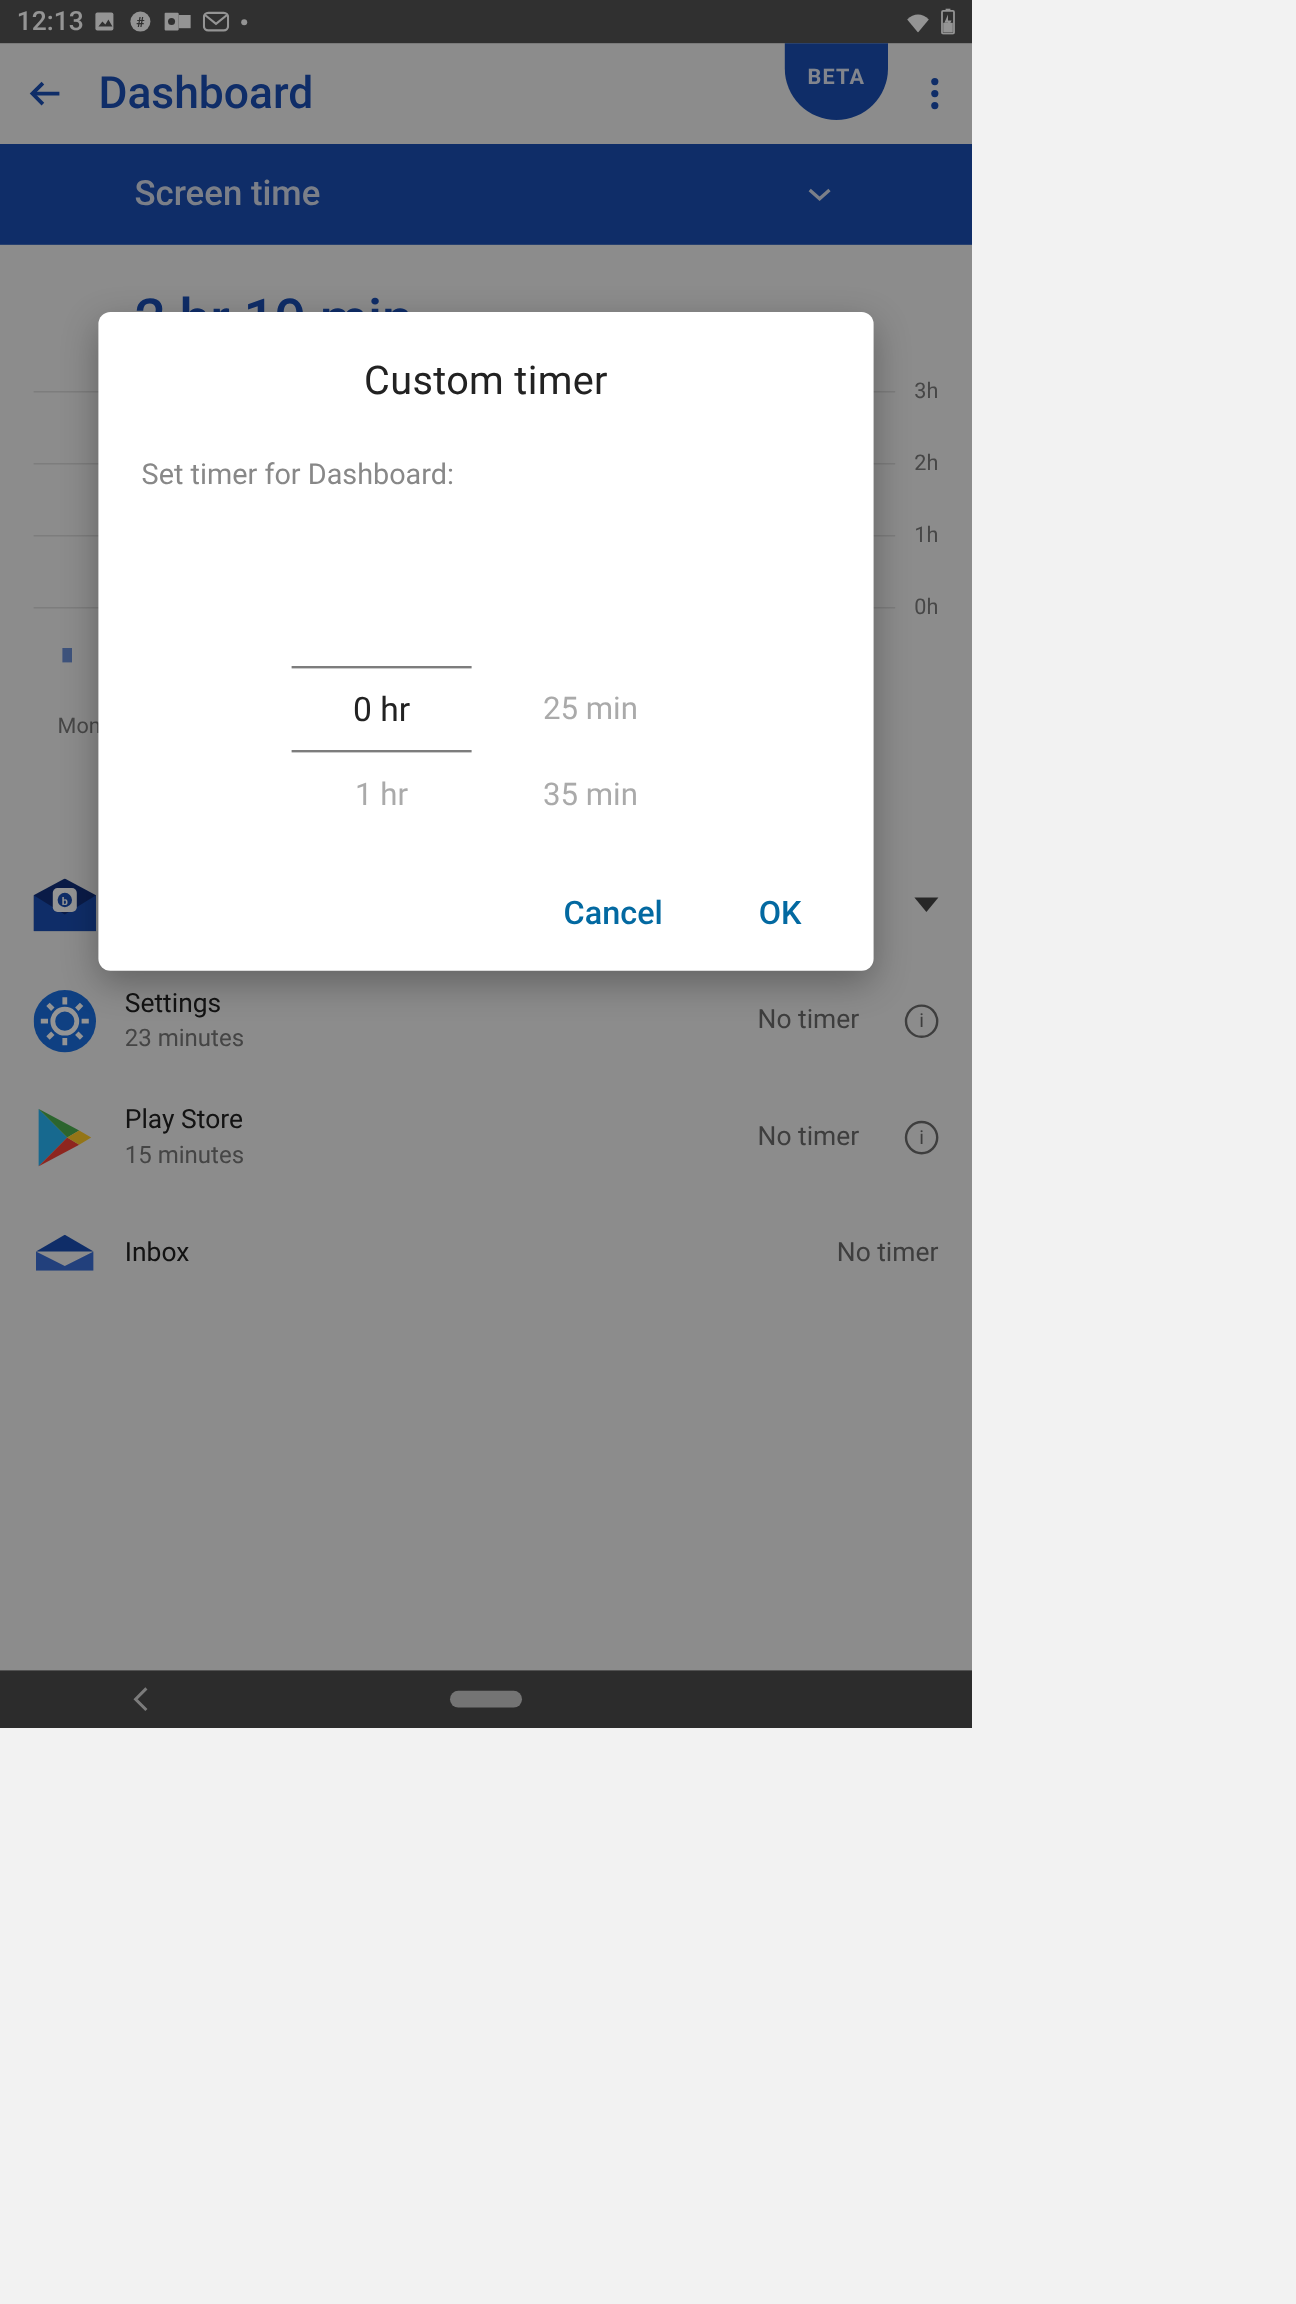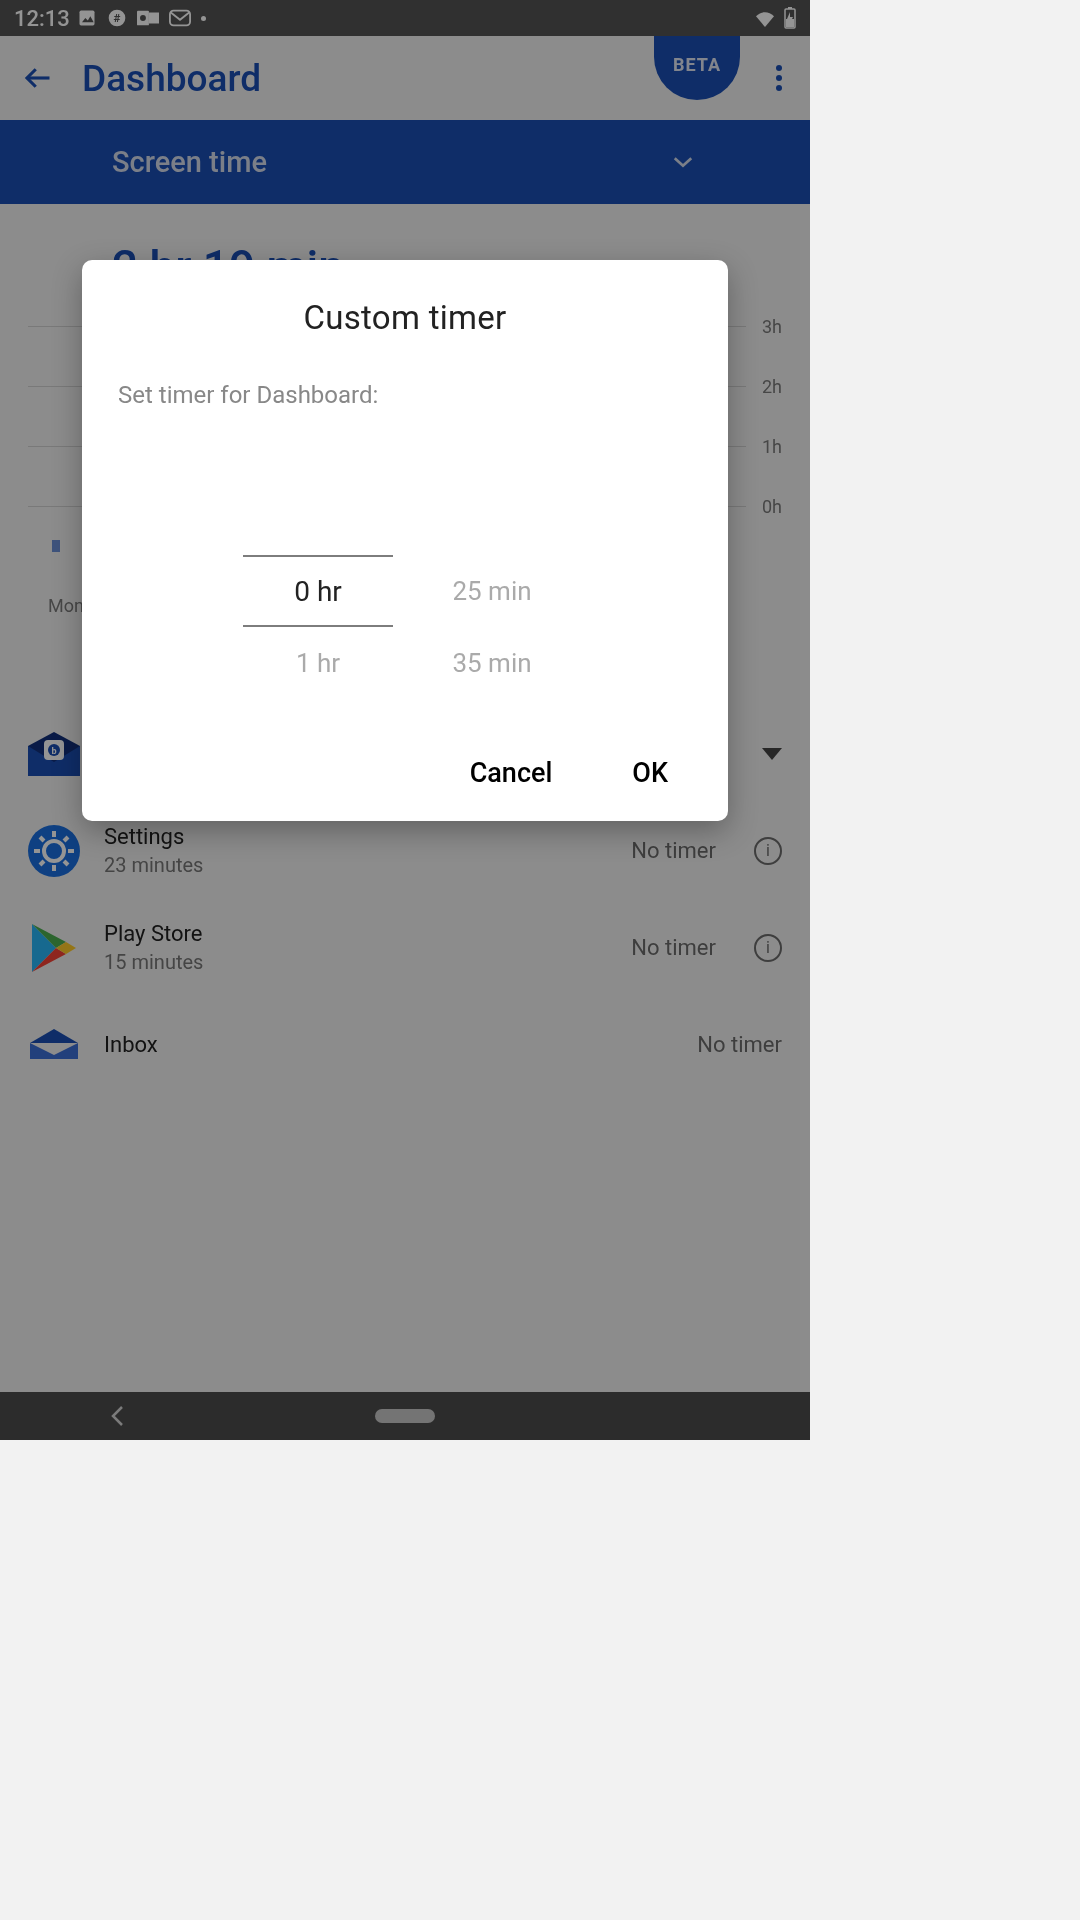--- a/index.html
+++ b/index.html
@@ -56,21 +56,21 @@
 
   
   .dialog { position:absolute; left:82px; right:82px; top:260px; background:#fff; border-radius:10px; padding: 38px 0 26px 0; box-shadow: 0 10px 30px rgba(0,0,0,.3); }
   .dialog-title { text-align:center; font-size:33px; color:#222; letter-spacing:.3px; }
   .dialog-sub { font-size:24px; color:#888; padding: 44px 36px 0 36px; }
   .pickers { display:flex; justify-content:center; gap:24px; margin-top:30px; }
   .picker { width:150px; display:flex; flex-direction:column; align-items:center;justify-content:flex-end; }
   .picker .faded { color:#aaa; font-size:26px; height:72px; display:flex; align-items:center; }
   .picker .current { color:#222; font-size:28px; height:72px; display:flex; align-items:center; border-top:2px solid #7d7d7d; border-bottom:2px solid #7d7d7d; width:100%; justify-content:center;margin-top:44px; }
   .dialog-actions { display:flex; justify-content:flex-end; gap:80px; padding: 46px 60px 6px 0; }
-  .dialog-actions button { background:none; border:none; color:#000000; font-size:27px; font-weight:500; cursor:pointer;margin-top:12px; }
+  .dialog-actions button { background:none; border:none; color:#0369a1; font-size:27px; font-weight:500; cursor:pointer; }
 
   
   svg { display:block; }
 </style>
 </head>
 <body>
 
 <div class="status-bar">
   <div class="status-left">
     <span>12:13</span>

